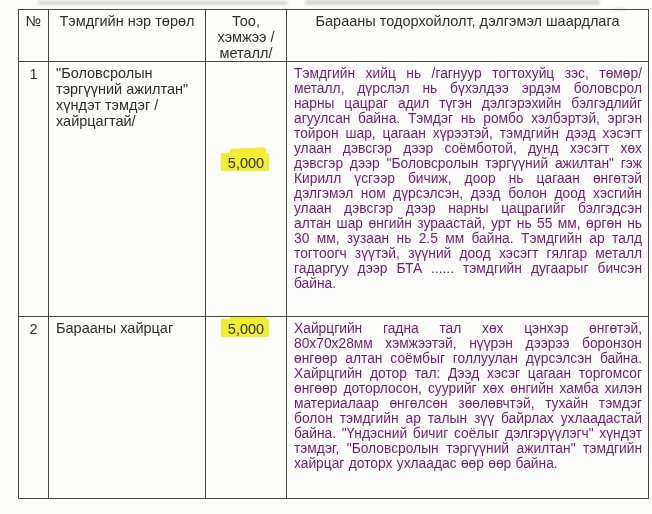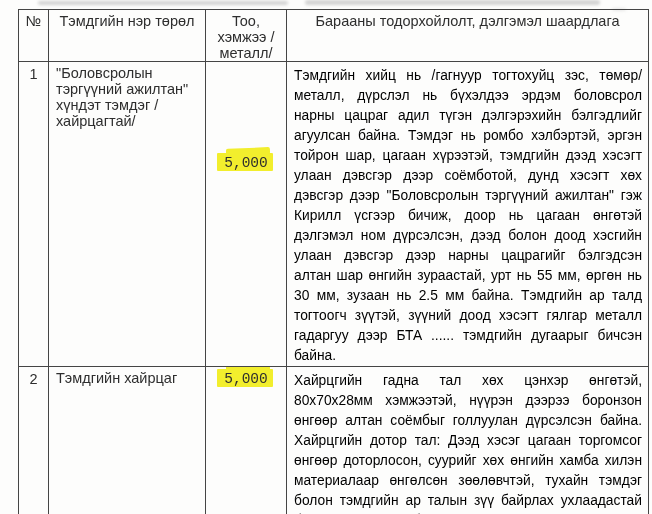--- a/index.html
+++ b/index.html
@@ -47,21 +47,21 @@
     font-size:14.5px;
     color:#2e2e2e;
   }
   .name-cell{
     padding:3px 4px 0 7px;
     font-size:14.5px;
     line-height:16px;
     color:#2e2e2e;
   }
   .qty-cell{text-align:center;}
-  .qty-inner{font-size:14.5px;color:#2e2e2e;font-family:Liberation Mono, monospace;}
+  .qty-inner{font-size:14.5px;color:#2e2e2e;}
   .r1 .qty-inner{margin-top:91px;}
   .r2 .qty-inner{margin-top:2px;}
 
   .hl{
     position:relative;
     display:inline-block;
     padding:2px 7px 1px 7px;
     z-index:0;
   }
   .hl::before{
@@ -78,23 +78,23 @@
     left:9px;right:5px;top:-5px;height:7px;
     background:var(--hl,#f2ee2d);
     transform:rotate(-2.5deg);
     z-index:-1;
     border-radius:2px;
   }
 
   .desc-cell{
     padding:4px 6px 0 7px;
     font-size:13.8px;
-    line-height:20px;
+    line-height:15px;
     text-align:justify;
-    color:#000000;
+    color:#701a75;
     word-spacing:0.5px;
   }
 </style>
 </head>
 <body>
 
 <div class="smudge s1"></div>
 <div class="smudge s2"></div>
 <div class="smudge s3"></div>
 
@@ -117,21 +117,21 @@
     <td class="name-cell">"Боловсролын тэргүүний ажилтан" хүндэт тэмдэг /хайрцагтай/</td>
     <td class="qty-cell">
       <div class="qty-inner">
         <span class="hl">5,000</span>
       </div>
     </td>
     <td class="desc-cell">Тэмдгийн хийц нь /гагнуур тогтохуйц зэс, төмөр/ металл, дүрслэл нь бүхэлдээ эрдэм боловсрол нарны цацраг адил түгэн дэлгэрэхийн бэлгэдлийг агуулсан байна. Тэмдэг нь ромбо хэлбэртэй, эргэн тойрон шар, цагаан хүрээтэй, тэмдгийн дээд хэсэгт улаан дэвсгэр дээр соёмботой, дунд хэсэгт хөх дэвсгэр дээр "Боловсролын тэргүүний ажилтан" гэж Кирилл үсгээр бичиж, доор нь цагаан өнгөтэй дэлгэмэл ном дүрсэлсэн, дээд болон доод хэсгийн улаан дэвсгэр дээр нарны цацрагийг бэлгэдсэн алтан шар өнгийн зураастай, урт нь 55 мм, өргөн нь 30 мм, зузаан нь 2.5 мм байна. Тэмдгийн ар талд тогтоогч зүүтэй, зүүний доод хэсэгт гялгар металл гадаргуу дээр БТА ...... тэмдгийн дугаарыг бичсэн байна.</td>
   </tr>
   <tr class="r2">
     <td class="no-cell">2</td>
-    <td class="name-cell">Тэмдгийн хайрцаг</td>
+    <td class="name-cell">Барааны хайрцаг</td>
     <td class="qty-cell">
       <div class="qty-inner">
         <span class="hl">5,000</span>
       </div>
     </td>
     <td class="desc-cell">Хайрцгийн гадна тал хөх цэнхэр өнгөтэй, 80х70х28мм хэмжээтэй, нүүрэн дээрээ боронзон өнгөөр алтан соёмбыг голлуулан дүрсэлсэн байна. Хайрцгийн дотор тал: Дээд хэсэг цагаан торгомсог өнгөөр доторлосон, суурийг хөх өнгийн хамба хилэн материалаар өнгөлсөн зөөлөвчтэй, тухайн тэмдэг болон тэмдгийн ар талын зүү байрлах ухлаадастай байна. "Үндэсний бичиг соёлыг дэлгэрүүлэгч" хүндэт тэмдэг, "Боловсролын тэргүүний ажилтан" тэмдгийн хайрцаг доторх ухлаадас өөр өөр байна.</td>
   </tr>
 </tbody>
   </table>
 

